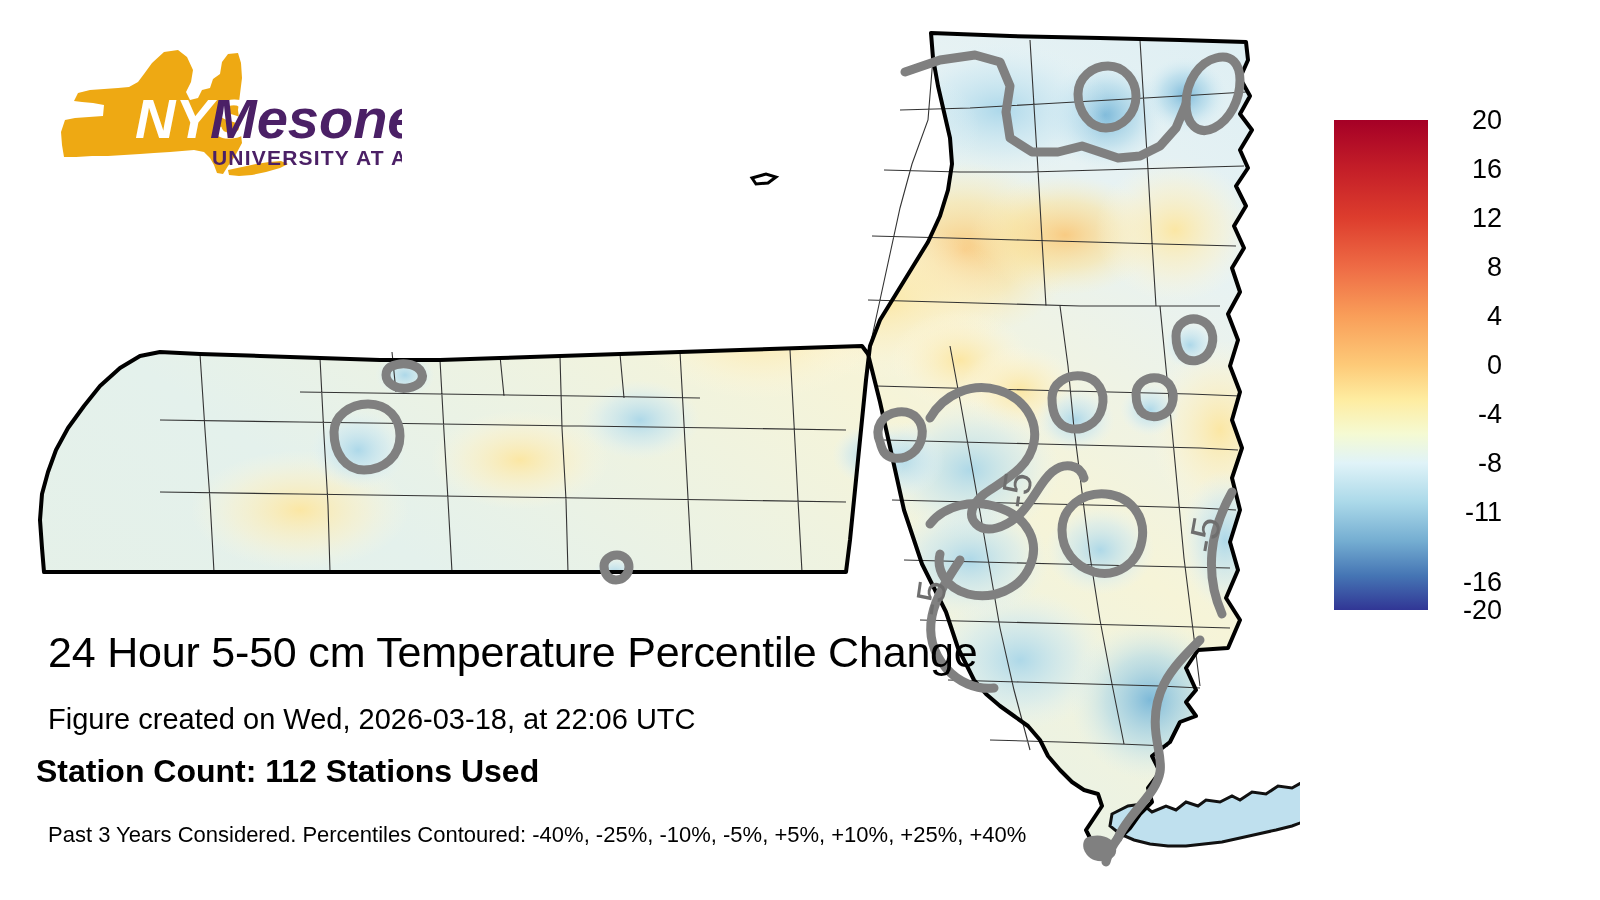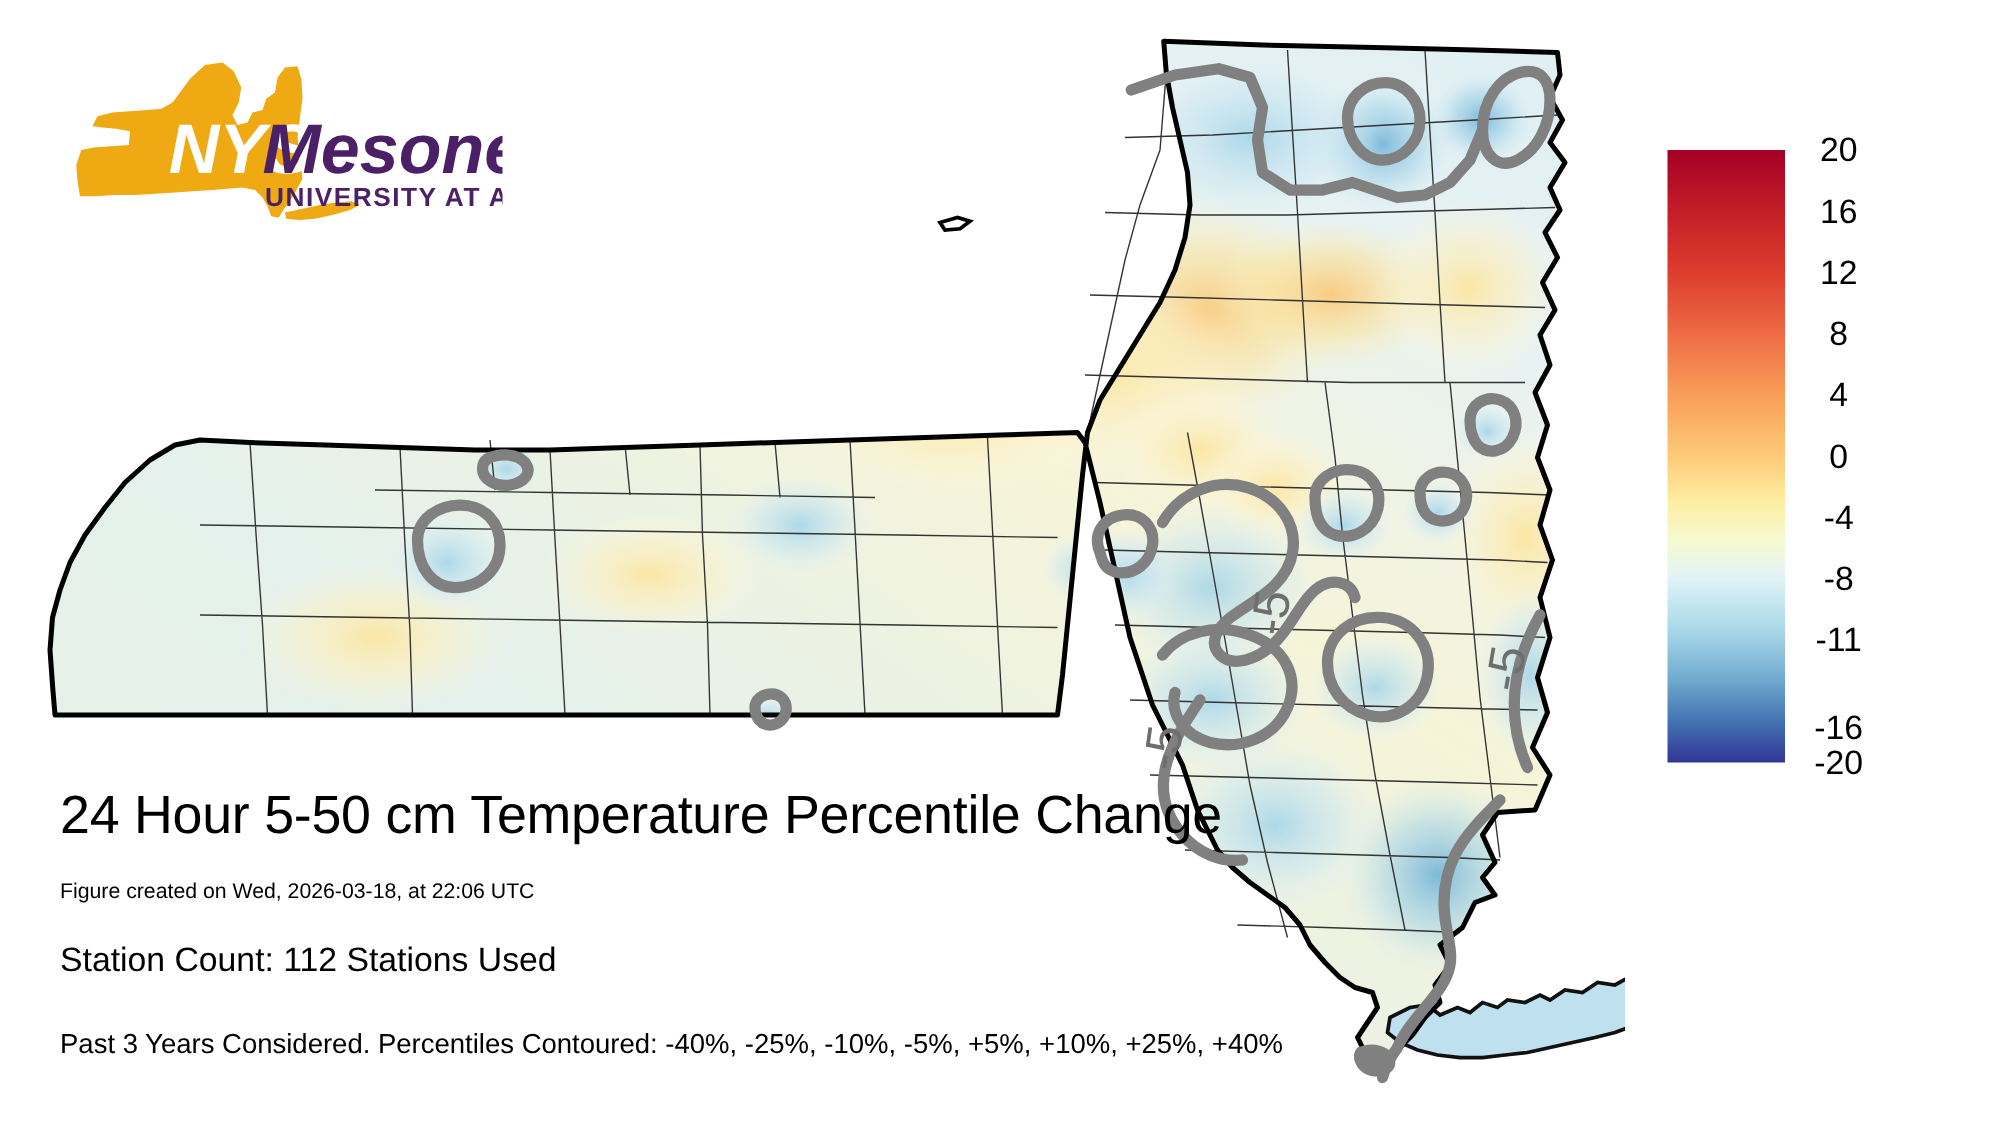--- a/index.html
+++ b/index.html
@@ -17,28 +17,28 @@
             font-weight:bold;font-size:21px;fill:#4b2066;letter-spacing:1.2px;}
 
   
   #map-wrap{position:absolute;left:0px;top:0px;width:1300px;height:900px;}
   #map-svg{display:block;}
 
   
   #colorbar{position:absolute;left:1334px;top:120px;width:94px;height:490px;}
   #cbar-grad{width:100%;height:100%;}
   #cbar-ticks{position:absolute;left:1440px;top:120px;width:90px;height:490px;}
-  .cb-tick{position:absolute;left:0;width:62px;text-align:center;
+  .cb-tick{position:absolute;left:0;width:62px;text-align:right;
            font-size:27px;line-height:27px;color:#000;}
 
   
   #title{position:absolute;left:48px;top:628px;font-size:43px;
          letter-spacing:-0.2px;white-space:nowrap;}
-  #created{position:absolute;left:48px;top:703px;font-size:17px;white-space:nowrap;}
-  #stations{position:absolute;left:48px;top:753px;font-size:27px;white-space:nowrap;}
+  #created{position:absolute;left:48px;top:703px;font-size:29px;white-space:nowrap;}
+  #stations{position:absolute;left:36px;top:753px;font-size:32px;white-space:nowrap;font-weight:bold;}
   #footnote{position:absolute;left:48px;top:822px;font-size:22px;white-space:nowrap;}
 </style>
 </head>
 <body>
 
 <div id="logo">
   <svg width="350" height="130" viewBox="0 0 350 130">
 
     <path fill="#EEA913" d="M112 4 L126 2 L135 9 L141 22 L139 34 L134 44 L138 52 L146 50 L150 42
          L158 40 L161 31 L168 26 L170 14 L176 6 L186 5 L189 15 L190 30 L188 46

